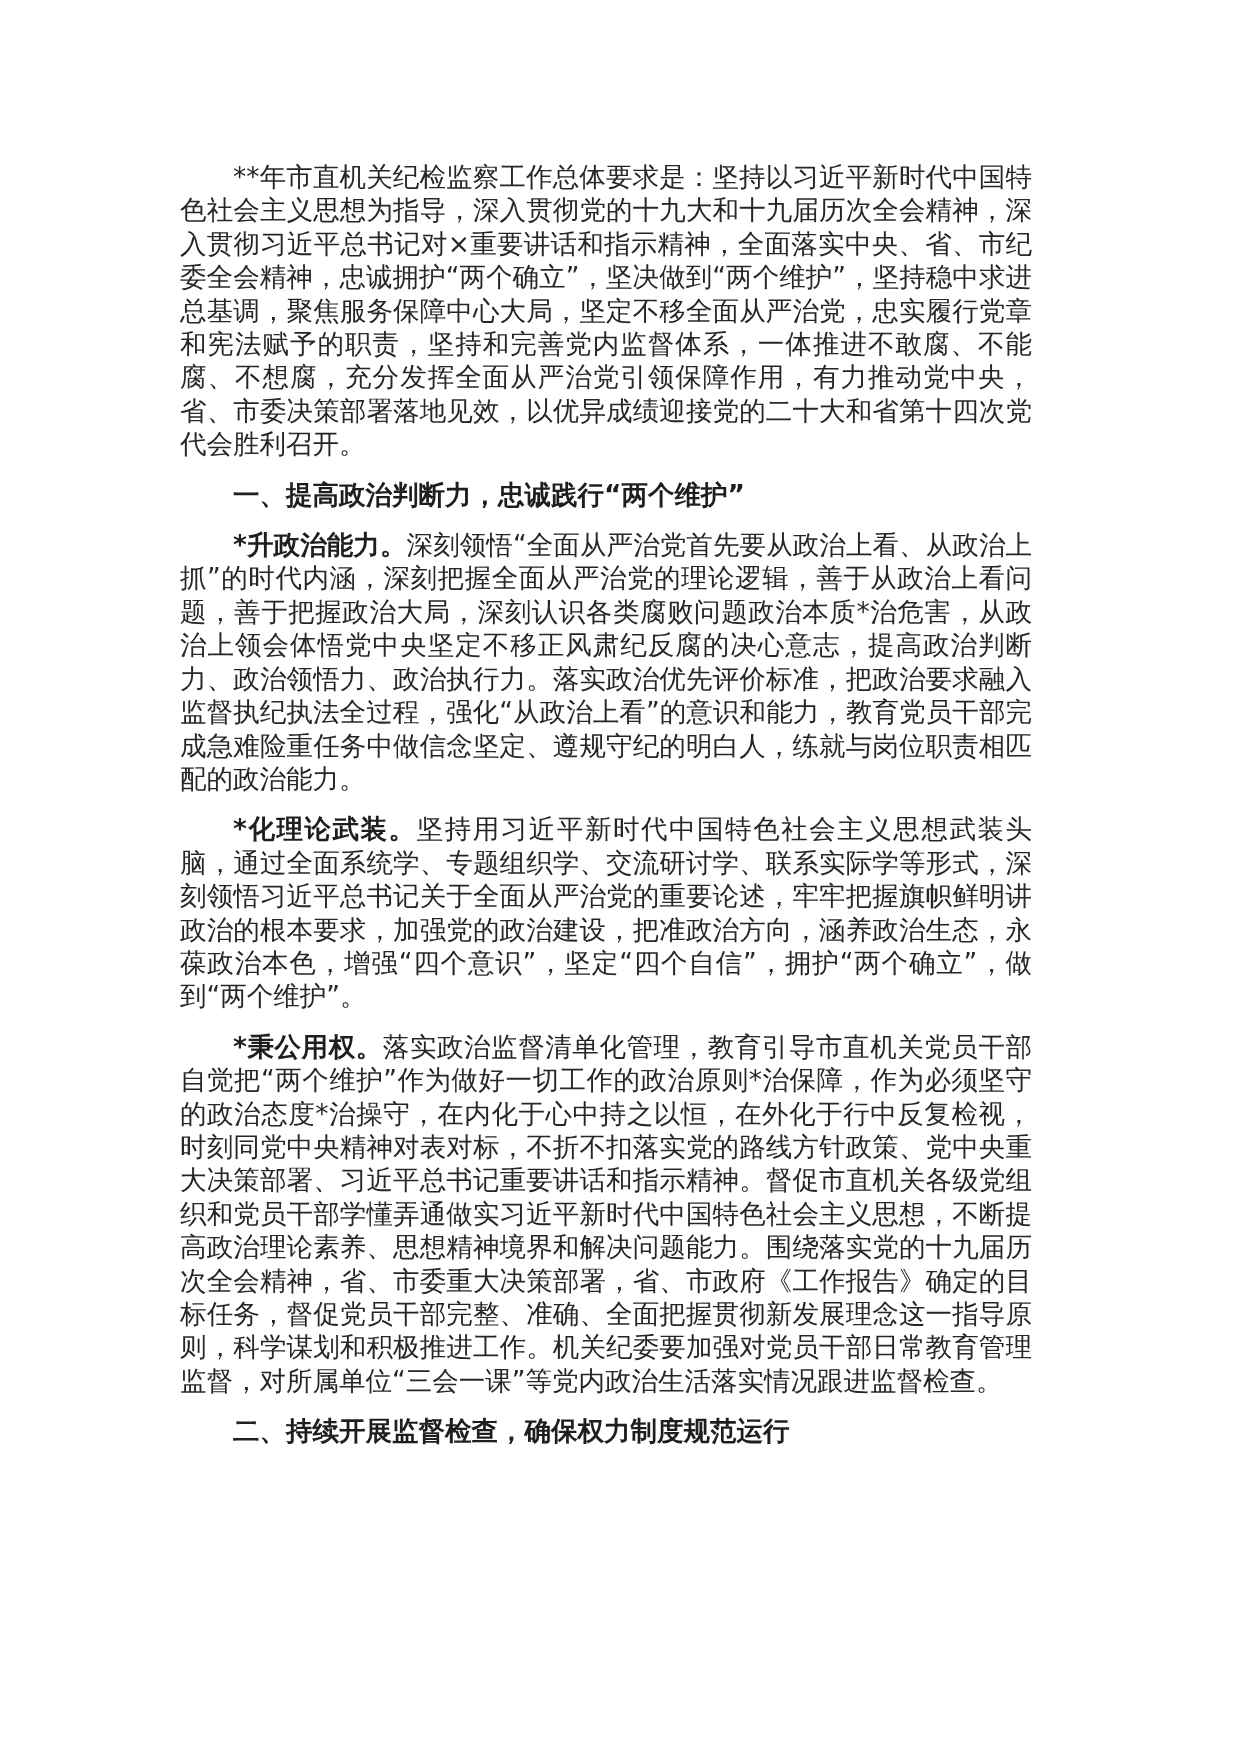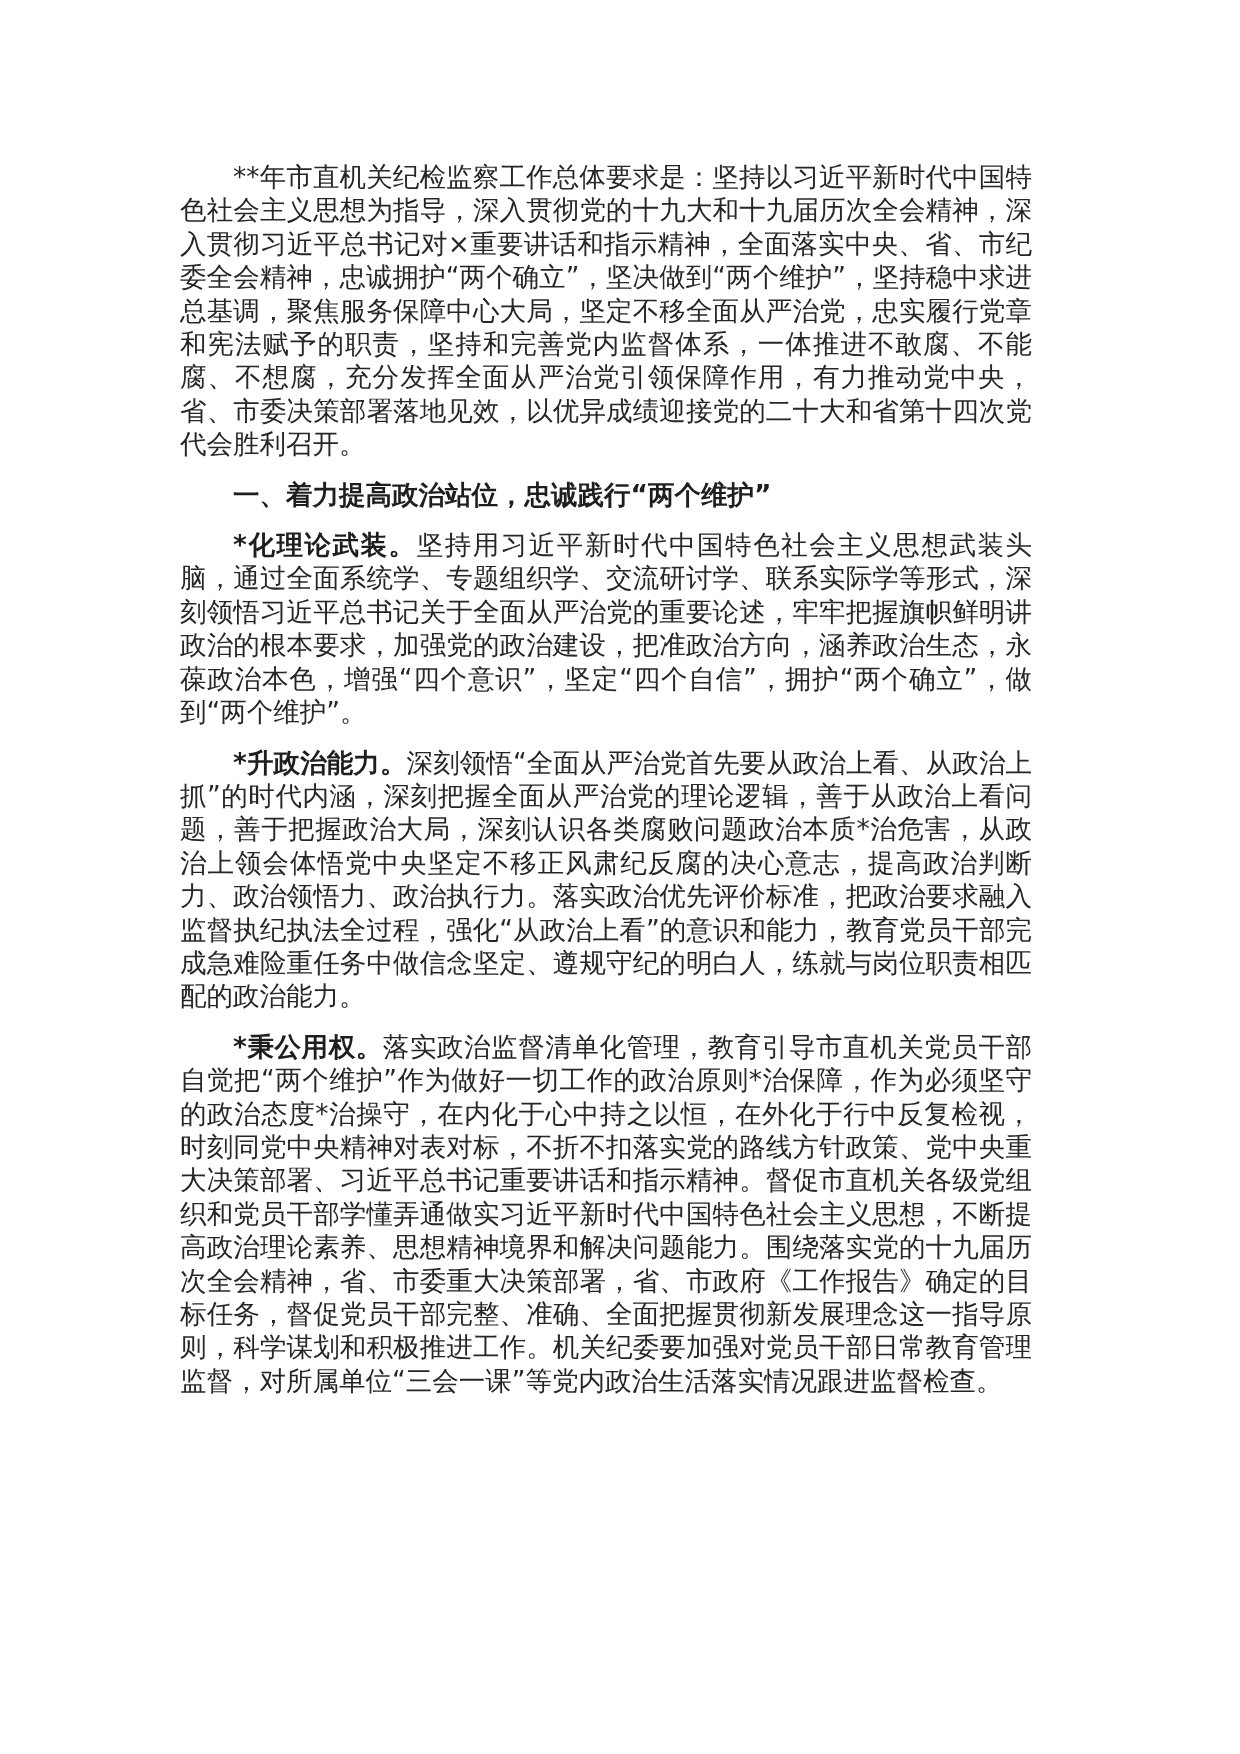--- a/index.html
+++ b/index.html
@@ -19,28 +19,29 @@
   .para { margin: 0 0 17px 0; text-indent: 2em; }
   .heading { margin: 0 0 17px 0; text-indent: 2em; font-weight: bold; color: #1e1e1e; }
   .lead { font-weight: bold; color: #1e1e1e; }
 </style>
 </head>
 <body>
 
 <div class="page">
   <p class="para">**年市直机关纪检监察工作总体要求是：坚持以习近平新时代中国特色社会主义思想为指导，深入贯彻党的十九大和十九届历次全会精神，深入贯彻习近平总书记对×重要讲话和指示精神，全面落实中央、省、市纪委全会精神，忠诚拥护“两个确立”，坚决做到“两个维护”，坚持稳中求进总基调，聚焦服务保障中心大局，坚定不移全面从严治党，忠实履行党章和宪法赋予的职责，坚持和完善党内监督体系，一体推进不敢腐、不能腐、不想腐，充分发挥全面从严治党引领保障作用，有力推动党中央，省、市委决策部署落地见效，以优异成绩迎接党的二十大和省第十四次党代会胜利召开。</p>
 
-  <p class="heading">一、着力提高政治站位，忠诚践行“两个维护”</p>
+  <p class="heading">一、提高政治判断力，忠诚践行“两个维护”</p>
+
+  <p class="para">
+    <span class="lead">*升政治能力。</span><span>深刻领悟“全面从严治党首先要从政治上看、从政治上抓”的时代内涵，深刻把握全面从严治党的理论逻辑，善于从政治上看问题，善于把握政治大局，深刻认识各类腐败问题政治本质*治危害，从政治上领会体悟党中央坚定不移正风肃纪反腐的决心意志，提高政治判断力、政治领悟力、政治执行力。落实政治优先评价标准，把政治要求融入监督执纪执法全过程，强化“从政治上看”的意识和能力，教育党员干部完成急难险重任务中做信念坚定、遵规守纪的明白人，练就与岗位职责相匹配的政治能力。</span>
+  </p>
 
   <p class="para">
     <span class="lead">*化理论武装。</span><span>坚持用习近平新时代中国特色社会主义思想武装头脑，通过全面系统学、专题组织学、交流研讨学、联系实际学等形式，深刻领悟习近平总书记关于全面从严治党的重要论述，牢牢把握旗帜鲜明讲政治的根本要求，加强党的政治建设，把准政治方向，涵养政治生态，永葆政治本色，增强“四个意识”，坚定“四个自信”，拥护“两个确立”，做到“两个维护”。</span>
   </p>
 
   <p class="para">
-    <span class="lead">*升政治能力。</span><span>深刻领悟“全面从严治党首先要从政治上看、从政治上抓”的时代内涵，深刻把握全面从严治党的理论逻辑，善于从政治上看问题，善于把握政治大局，深刻认识各类腐败问题政治本质*治危害，从政治上领会体悟党中央坚定不移正风肃纪反腐的决心意志，提高政治判断力、政治领悟力、政治执行力。落实政治优先评价标准，把政治要求融入监督执纪执法全过程，强化“从政治上看”的意识和能力，教育党员干部完成急难险重任务中做信念坚定、遵规守纪的明白人，练就与岗位职责相匹配的政治能力。</span>
-  </p>
-
-  <p class="para">
     <span class="lead">*秉公用权。</span><span>落实政治监督清单化管理，教育引导市直机关党员干部自觉把“两个维护”作为做好一切工作的政治原则*治保障，作为必须坚守的政治态度*治操守，在内化于心中持之以恒，在外化于行中反复检视，时刻同党中央精神对表对标，不折不扣落实党的路线方针政策、党中央重大决策部署、习近平总书记重要讲话和指示精神。督促市直机关各级党组织和党员干部学懂弄通做实习近平新时代中国特色社会主义思想，不断提高政治理论素养、思想精神境界和解决问题能力。围绕落实党的十九届历次全会精神，省、市委重大决策部署，省、市政府《工作报告》确定的目标任务，督促党员干部完整、准确、全面把握贯彻新发展理念这一指导原则，科学谋划和积极推进工作。机关纪委要加强对党员干部日常教育管理监督，对所属单位“三会一课”等党内政治生活落实情况跟进监督检查。</span>
   </p>
 
+  <p class="heading">二、持续开展监督检查，确保权力制度规范运行</p>
 
 </div>
 
 </body></html>

